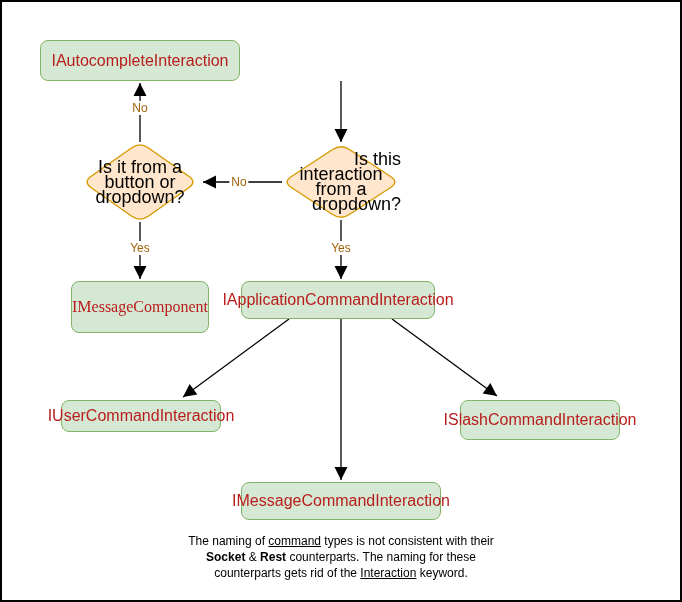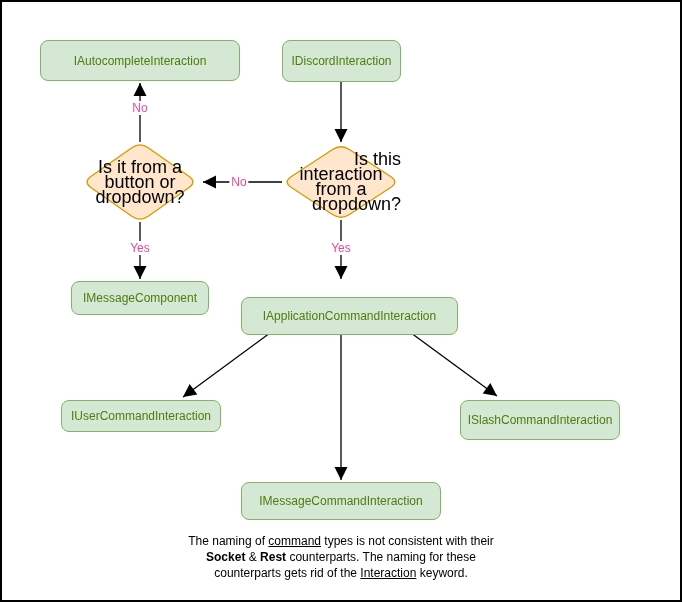--- a/index.html
+++ b/index.html
@@ -12,33 +12,33 @@
     font-family:"Liberation Sans", sans-serif;
     overflow:hidden;
   }
   .layer{position:absolute;left:0;top:0;}
   .node{
     position:absolute;
     background:#d5e8d4;
     border:1px solid #82b366;
     border-radius:8px;
     display:flex;align-items:center;justify-content:center;
-    font-size:12px;color:#4d7c0f;text-align:center;
+    font-size:16px;color:#b91c1c;text-align:center;
     box-sizing:border-box;
   }
   .diamond-label{
     position:absolute;
     display:flex;flex-direction:column;align-items:center;justify-content:center;
     font-size:18px;line-height:15px;color:#000;text-align:center;
   }
   .edge-label{
     position:absolute;
     transform:translate(-50%,-50%);
     background:#ffffff;
-    font-size:12px;color:#ec4899;
+    font-size:12px;color:#a16207;
     padding:0 2px;
     white-space:nowrap;
   }
   .note{
     position:absolute;
     left:0;top:531px;width:678px;
     font-size:12px;line-height:16px;
     text-align:center;color:#000;
   }
   .u{text-decoration:underline;}
@@ -66,25 +66,24 @@
     <line x1="392" y1="319" x2="497" y2="396" stroke="#000" stroke-width="1.3" marker-end="url(#arrow)"></line>
 
     <path d="M148.2,147.7 L188.8,176.3 Q197,182 188.8,187.7 L148.2,216.3 Q140,222 131.8,216.3
              L91.2,187.7 Q83,182 91.2,176.3 L131.8,147.7 Q140,142 148.2,147.7 Z" fill="#ffe6cc" stroke="#d79b00" stroke-width="1.4"></path>
     <path d="M349.4,149.5 L390.6,176.5 Q399,182 390.6,187.5 L349.4,214.5 Q341,220 332.6,214.5
              L291.4,187.5 Q283,182 291.4,176.5 L332.6,149.5 Q341,144 349.4,149.5 Z" fill="#ffe6cc" stroke="#d79b00" stroke-width="1.4"></path>
   </svg>
 
   <div class="node" style="left:38px;top:38px;width:200px;height:41px;">IAutocompleteInteraction</div>
 
-  <div class="node" style="left:280px;top:38px;width:119px;height:42px;">IDiscordInteraction</div>
 
-  <div class="node" style="left:69px;top:279px;width:138px;height:34px;">IMessageComponent</div>
+  <div class="node" style="left:69px;top:279px;width:138px;height:52px;font-family:Liberation Serif, serif;">IMessageComponent</div>
 
-  <div class="node" style="left:239px;top:279px;width:217px;height:38px;margin-top:16px;">IApplicationCommandInteraction</div>
+  <div class="node" style="left:239px;top:279px;width:194px;height:38px;">IApplicationCommandInteraction</div>
 
   <div class="node" style="left:59px;top:398px;width:160px;height:32px;">IUserCommandInteraction</div>
 
   <div class="node" style="left:239px;top:480px;width:200px;height:38px;">IMessageCommandInteraction</div>
 
   <div class="node" style="left:458px;top:398px;width:160px;height:40px;">ISlashCommandInteraction</div>
 
   <div class="diamond-label" style="left:86px;top:156px;width:104px;height:48px;">
     <span>Is it from a</span>
     <span>button or</span>

